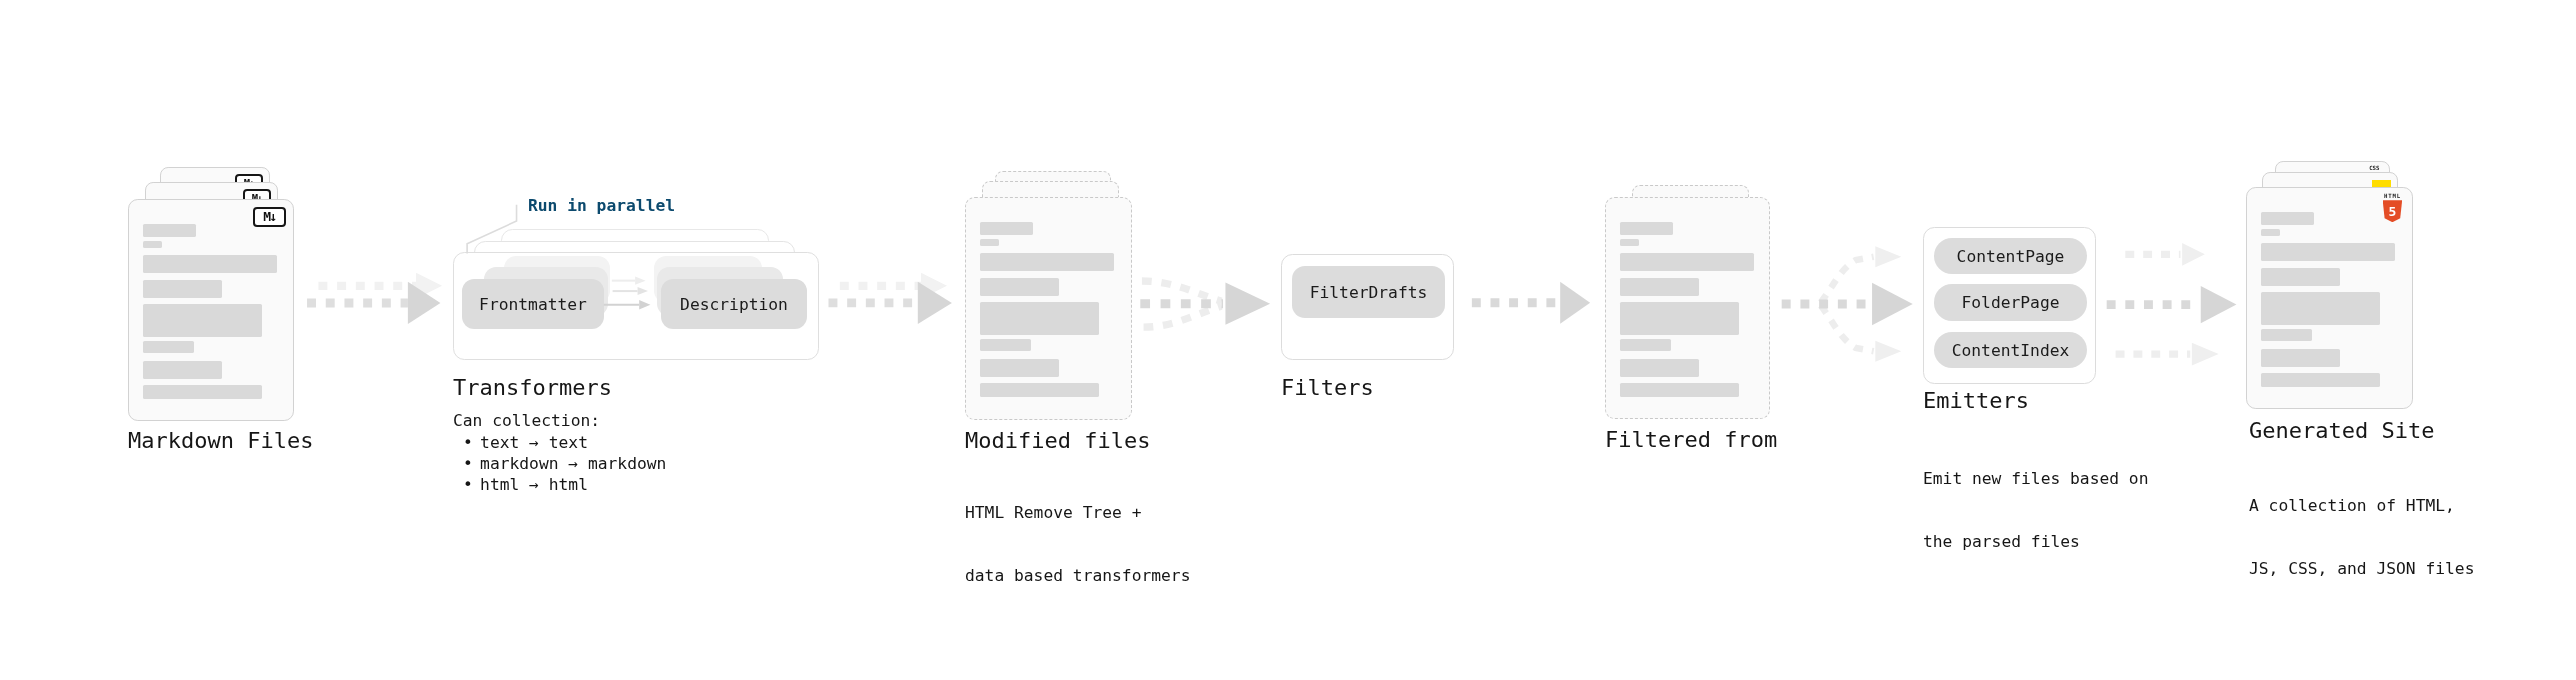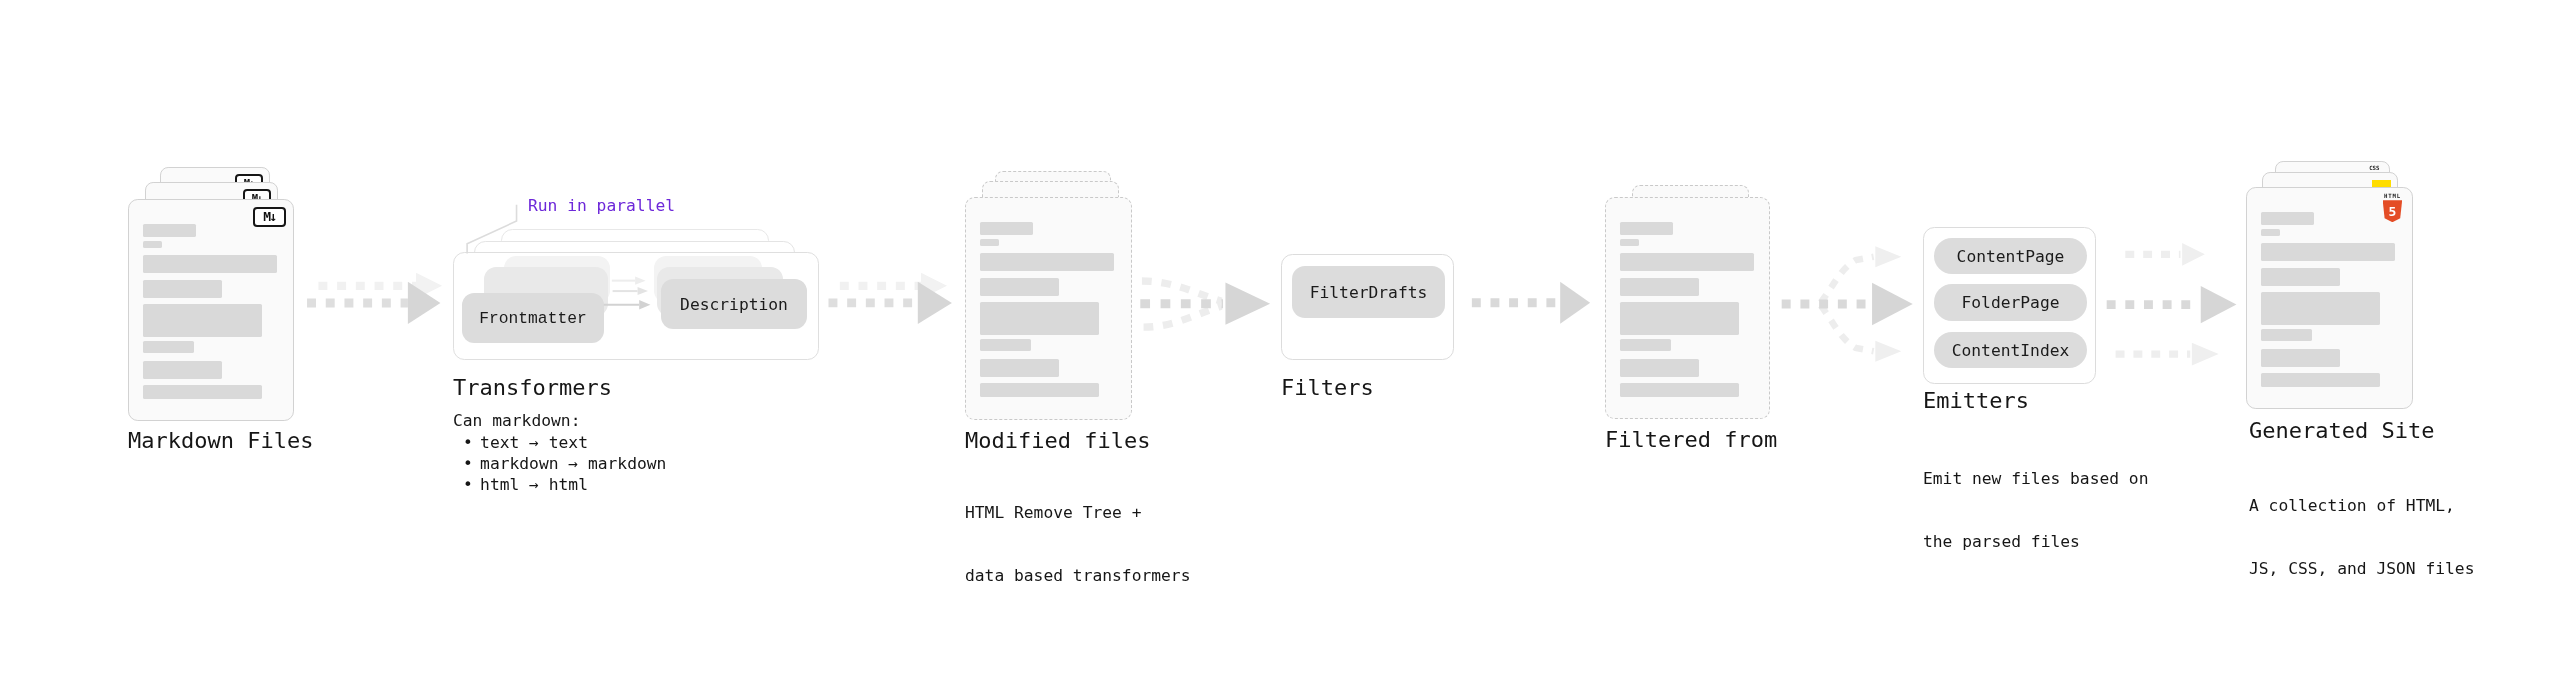--- a/index.html
+++ b/index.html
@@ -44,21 +44,21 @@
   .obox.b3{border-color:#e8e8e8;}
   .pill{position:absolute;background:#dcdcdc;border-radius:12.2px;display:flex;align-items:center;
         justify-content:center;font-size:16.3px;color:#1b1b1b;box-sizing:border-box;}
   .pill.g1{background:#e9e9e9;}
   .pill.g2{background:#f3f3f3;}
   .pill.r12{border-radius:18px;}
 
   
   .h{position:absolute;font-size:22px;line-height:26px;color:#161616;white-space:pre;}
   .sub{position:absolute;font-size:16.3px;line-height:21px;color:#161616;white-space:pre;}
-  .note{position:absolute;font-size:16.3px;line-height:21px;color:#6d28d9;white-space:pre;}
+  .note{position:absolute;font-size:16.3px;line-height:21px;color:#0c4a6e;white-space:pre;font-weight:bold;}
   .bullets{position:absolute;font-size:16.3px;line-height:21px;color:#161616;}
   .brow{display:flex;gap:7.3px;white-space:pre;}
   .bdot{display:inline-block;}
 
   svg{position:absolute;overflow:visible;}
 </style>
 </head>
 <body>
 
 <div class="canvas">
@@ -95,37 +95,37 @@
   <div class="obox b2" style="left:474px;top:241px;width:321px;height:106px;"></div>
   <div class="obox" style="left:453px;top:252px;width:366px;height:108px;border-color:#dfdfdf;"></div>
 
   <svg style="left:459px;top:195px;" width="77" height="65" viewBox="0 0 95 80">
     <polyline points="71,12 71,32 10,60 10,72" fill="none" stroke="#dcdcdc" stroke-width="2"></polyline>
   </svg>
   <div class="note" style="left:528px;top:195px;">Run in parallel</div>
 
   <div class="pill g2" style="left:504px;top:256px;width:106px;height:47px;"></div>
   <div class="pill g1" style="left:484px;top:267px;width:124px;height:49px;"></div>
-  <div class="pill" style="left:462px;top:293px;width:142px;height:50px;font-family:Liberation Mono, monospace;">Frontmatter</div>
+  <div class="pill" style="left:462px;top:279px;width:142px;height:50px;">Frontmatter</div>
 
   <div class="pill g2" style="left:654px;top:256px;width:108px;height:47px;"></div>
   <div class="pill g1" style="left:657px;top:267px;width:126px;height:49px;"></div>
   <div class="pill" style="left:661px;top:279px;width:146px;height:50px;">Description</div>
 
   <svg style="left:601px;top:275px;" width="53" height="37" viewBox="0 0 65 46">
     <line x1="13" y1="7" x2="42" y2="7" stroke="#ededed" stroke-width="2.5"></line>
       <polygon points="42,2 42,12 55,7" fill="#ededed"></polygon>
     <line x1="14" y1="20" x2="45" y2="20" stroke="#e3e3e3" stroke-width="2.5"></line>
       <polygon points="45,15 45,25 58,20" fill="#e3e3e3"></polygon>
     <line x1="3" y1="37" x2="47" y2="37" stroke="#d2d2d2" stroke-width="2.5"></line>
       <polygon points="47,31 47,43 61,37" fill="#d2d2d2"></polygon>
   </svg>
 
   <div class="h" style="left:453px;top:375px;">Transformers</div>
-  <div class="sub" style="left:453px;top:410px;">Can markdown:</div>
+  <div class="sub" style="left:453px;top:410px;">Can collection:</div>
   <div class="bullets" style="left:463px;top:432px;">
     <div class="brow"><span class="bdot">•</span><span>text → text</span></div>
     <div class="brow"><span class="bdot">•</span><span>markdown → markdown</span></div>
     <div class="brow"><span class="bdot">•</span><span>html → html</span></div>
   </div>
 
   <svg style="left:822px;top:272px;" width="138" height="61" viewBox="0 0 170 75">
     <line x1="22" y1="17" x2="122" y2="17" stroke="#f1f1f1" stroke-width="10" stroke-dasharray="11 12"></line>
     <polygon points="122,1 122,33 154,17" fill="#f2f2f2"></polygon>
     <line x1="8" y1="38" x2="118" y2="38" stroke="#dedede" stroke-width="11" stroke-dasharray="11 12"></line>

